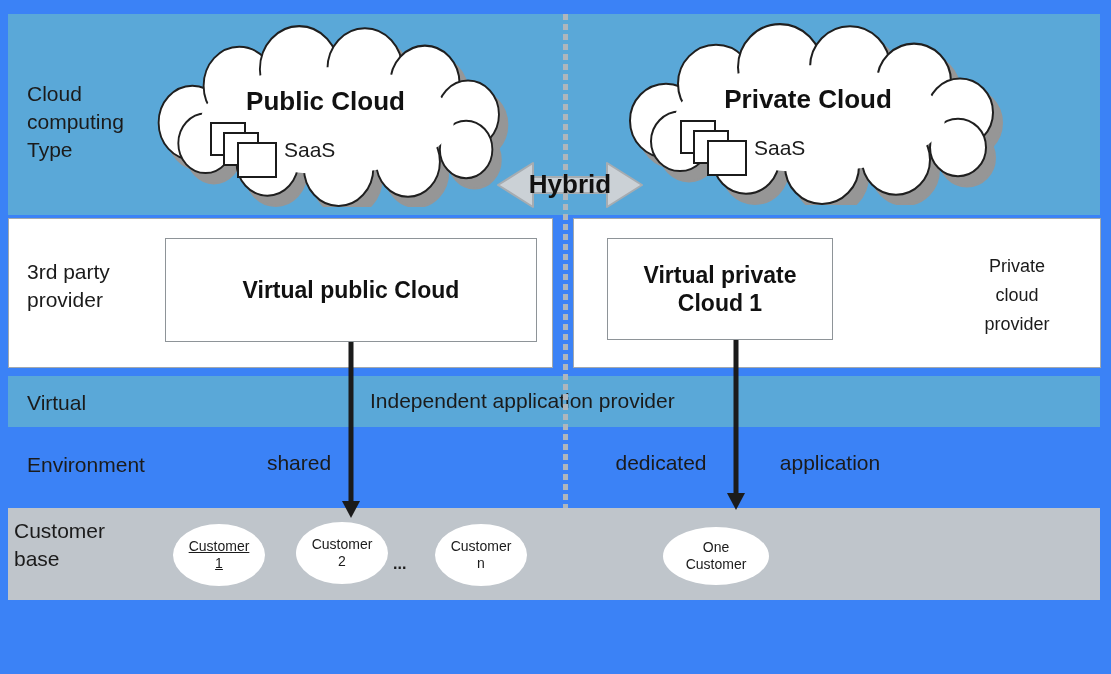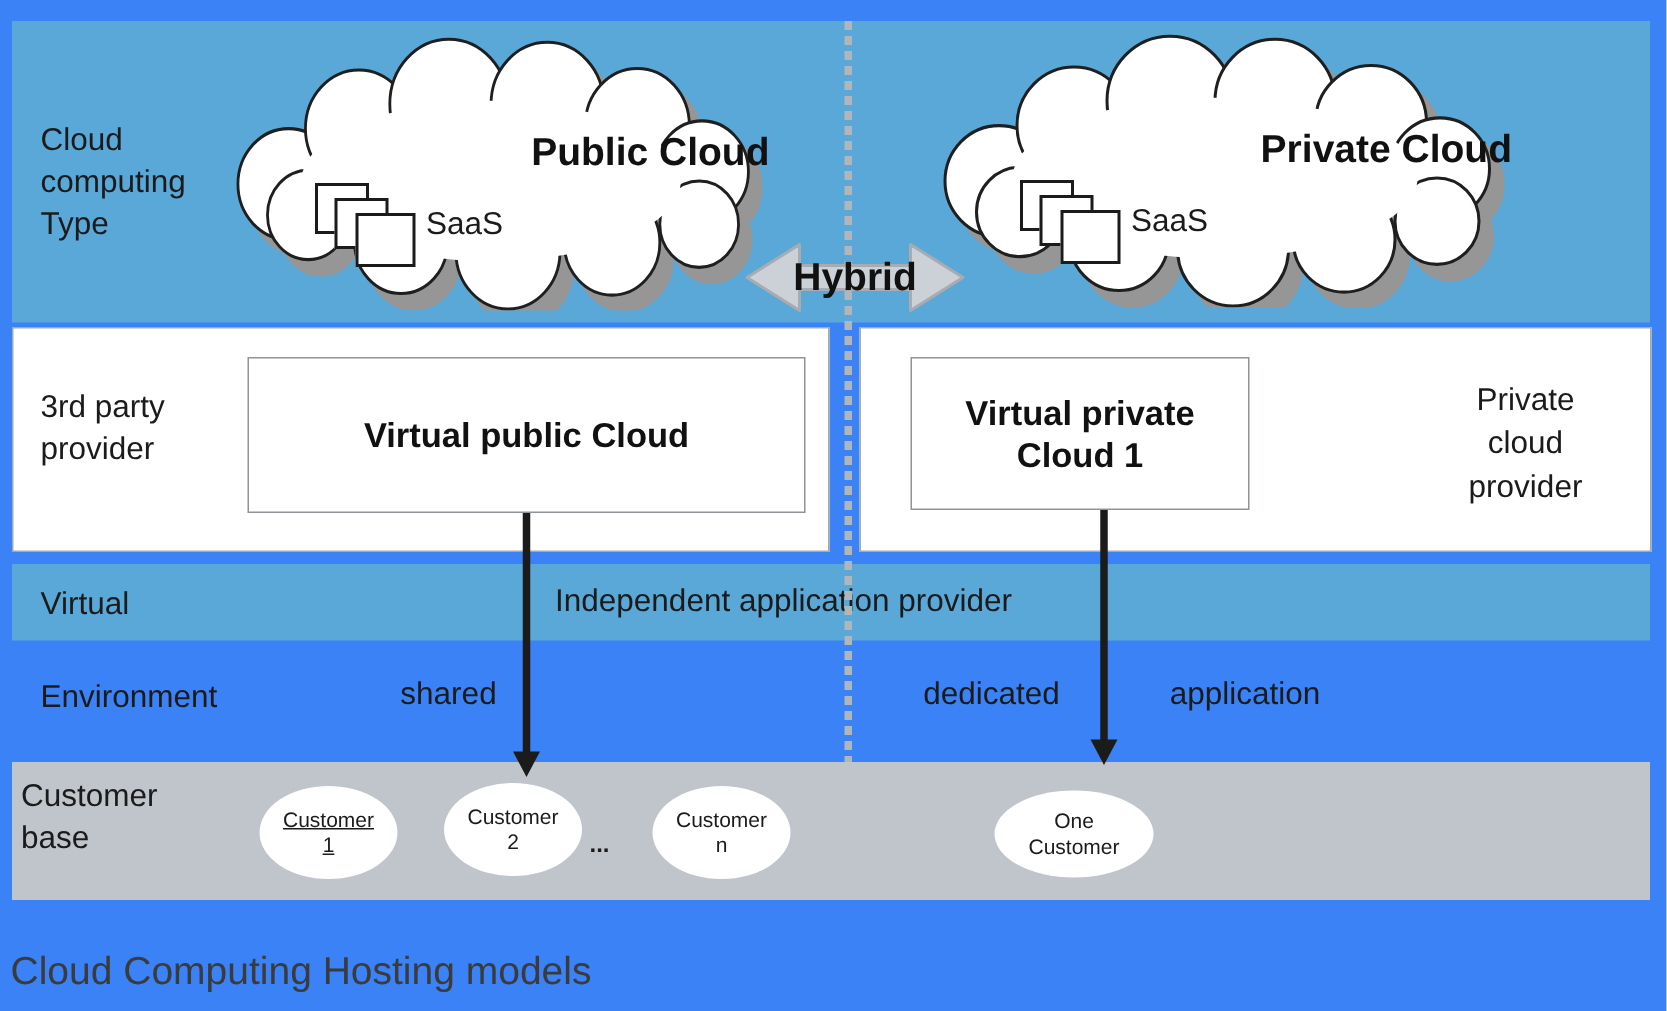--- a/index.html
+++ b/index.html
@@ -24,39 +24,39 @@
   .lbl-type{left:27px;top:80px;width:115px;}
   .lbl-3rd{left:27px;top:258px;width:120px;}
   .lbl-platform{left:27px;top:389px;}
   .lbl-env{left:27px;top:451px;}
   .lbl-custbase{left:14px;top:517px;width:115px;}
   
   .cloud{z-index:2;}
   .cloud-public{left:138px;top:22px;width:375px;height:185px;}
   .cloud-private{left:608px;top:20px;width:400px;height:185px;}
   .cloud svg{position:absolute;left:0;top:0;width:100%;height:100%;}
-  .cloud-title{position:absolute;left:0;right:0;top:64px;text-align:right;
+  .cloud-title{position:absolute;left:0;right:0;top:64px;text-align:center;
     font-size:26px;font-weight:bold;color:#111;}
   .saas-group{position:absolute;left:72px;top:100px;width:200px;height:70px;}
   .sq{position:absolute;background:#ffffff;border:2px solid #1b1b1b;width:32px;height:30px;}
   .sq1{left:0;top:0;}
   .sq2{left:13px;top:10px;}
   .sq3{left:27px;top:20px;width:36px;height:32px;}
   .saas-label{position:absolute;left:74px;top:16px;font-size:21px;color:#1b1b1b;}
   
   .hybrid-arrow{left:495px;top:158px;width:150px;height:54px;z-index:4;}
   .hybrid-label{left:570px;top:169px;transform:translateX(-50%);z-index:5;
     font-size:26px;font-weight:bold;color:#111;}
   
   .pbox{background:#ffffff;border:1px solid #8E9498;display:flex;align-items:center;
     justify-content:center;text-align:center;font-weight:bold;font-size:23px;line-height:28px;
     color:#111;z-index:2;}
   .box-vpub{left:165px;top:238px;width:370px;height:102px;}
   .box-vpriv{left:607px;top:238px;width:226px;height:102px;padding:0 18px;box-sizing:border-box;}
-  .lbl-privprov{left:957px;top:252px;width:120px;text-align:center;font-size:21px;line-height:29px;}
+  .lbl-privprov{left:957px;top:252px;width:120px;text-align:center;font-size:18px;line-height:29px;}
   
   .platform-text{left:370px;top:389px;font-size:21px;white-space:nowrap;}
   .env-word{top:451px;font-size:21px;transform:translateX(-50%);white-space:nowrap;}
   .env-shared{left:299px;}
   .env-dedicated{left:661px;}
   .env-provisioning{left:830px;}
   
   .flow-arrow{z-index:4;}
   .fa-public{left:341px;top:342px;width:20px;height:176px;}
   .fa-private{left:726px;top:340px;width:20px;height:170px;}
@@ -172,15 +172,14 @@
     <div class="el-text">Customer 2</div>
   </div>
   <div class="abs dots">...</div>
   <div class="abs ellipse el-std el-cn">
     <div class="el-text">Customer n</div>
   </div>
   <div class="abs ellipse el-one">
     <div class="el-text">One Customer</div>
   </div>
 
-  <div class="abs caption">Cloud Computing Hosting models</div>
 
 </div>
 
 </body></html>

